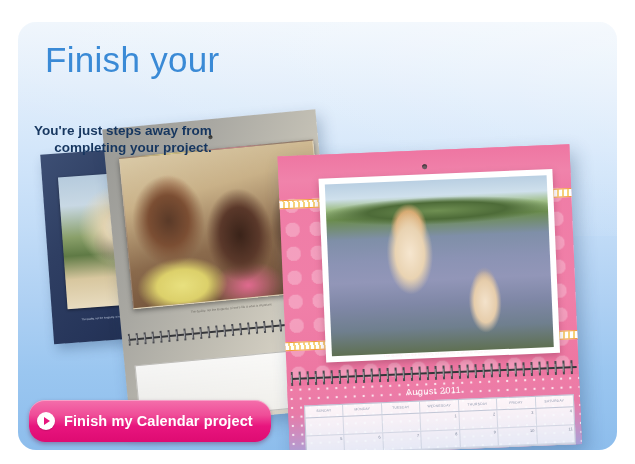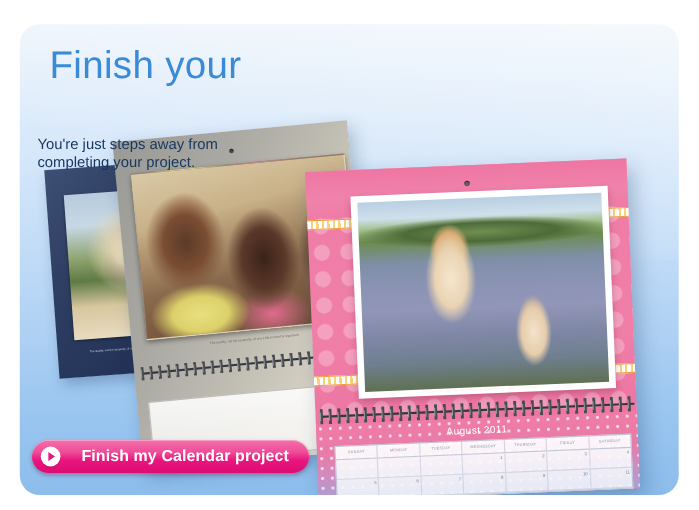--- a/index.html
+++ b/index.html
@@ -70,23 +70,24 @@
     white-space: nowrap;
     margin-top: -3px;
   }
   #subheading {
     position: absolute;
     left: 16px;
     top: 101px;
     z-index: 40;
     font-size: 13.5px;
     line-height: 16.5px;
-    font-weight: normal;
+    font-weight: bold;
     color: #16365f;
     white-space: pre-line;
+    text-align: right;
   }
 
   
   #calendar-stage {
     position: absolute;
     left: 0;
     top: 0;
     width: 599px;
     height: 428px;
     z-index: 10;
@@ -360,25 +361,25 @@
     background-image: linear-gradient(90deg, rgba(255,255,255,0.45) 0 1px, rgba(255,255,255,0) 1px);
     background-size: 8px 100%;
   }
 
   
   #cta-button {
     position: absolute;
     left: 11px;
     top: 378px;
     z-index: 60;
-    height: 30px;
+    height: 42px;
     padding: 0 18px 0 8px;
     display: flex;
     align-items: center;
-    gap: 19px;
+    gap: 9px;
     border-radius: 16px;
     background: linear-gradient(180deg, #f46fab 0%, #ef4d98 36%, #e8157e 62%, #de0b72 100%);
     box-shadow: 0 2px 4px rgba(90,10,55,0.35), inset 0 1px 0 rgba(255,255,255,0.35);
     cursor: pointer;
     border: none;
     text-align: center;
   }
   #cta-button .play-badge {
     width: 18px; height: 18px;
     border-radius: 50%;

